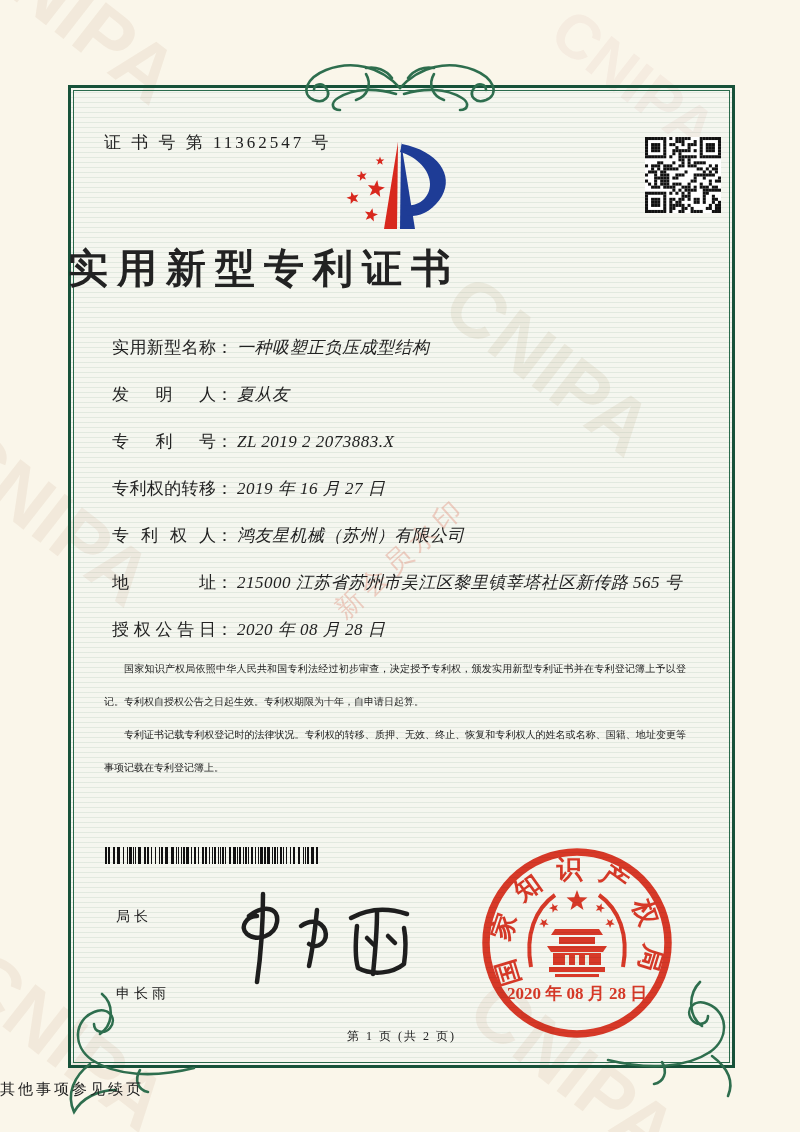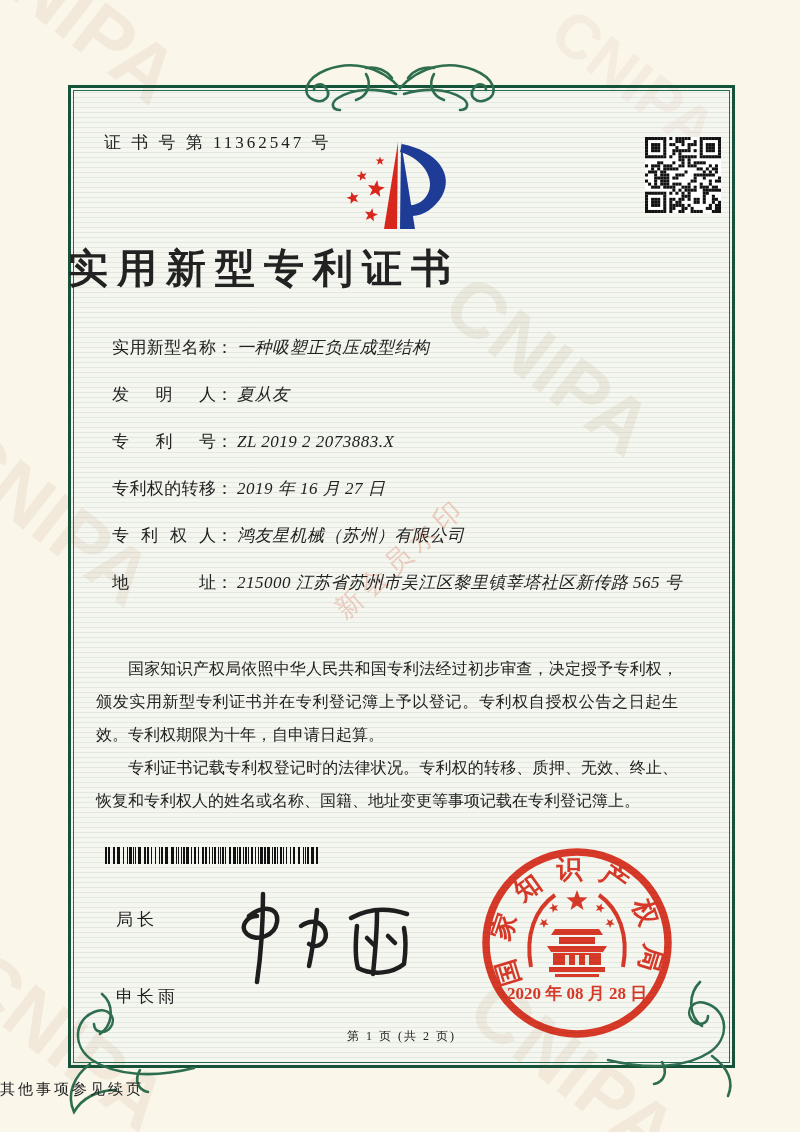--- a/index.html
+++ b/index.html
@@ -23,25 +23,25 @@
   .content{position:absolute;inset:0;z-index:4;padding-left:31px;}
   .cert-no{position:absolute;left:104px;top:131px;font-size:17px;letter-spacing:3px;}
   .title{position:absolute;left:68px;top:241px;width:667px;
       font-size:40px;font-weight:bold;letter-spacing:9px;}
   .fields{position:absolute;left:112px;top:336px;width:600px;font-size:17px;}
   .f-row{position:relative;height:23px;margin-bottom:24px;white-space:nowrap;}
   .f-label{display:inline-block;width:104px;text-align:justify;text-align-last:justify;}
   .f-colon{display:inline-block;margin-right:4px;}
   .f-val{letter-spacing:0.5px;font-style:italic;}
   .g2{position:absolute;left:313px;top:0;}
-  .paras{position:absolute;left:96px;top:652px;width:582px;font-size:16px;line-height:33px;
+  .paras{position:absolute;left:104px;top:652px;width:582px;font-size:10px;line-height:33px;
       text-align:justify;}
   .paras p{margin:0;text-indent:2em;}
   .barcode-box{position:absolute;left:105px;top:847px;width:216px;height:17px;}
-  .signer{position:absolute;left:116px;font-size:17px;letter-spacing:4px;
+  .signer{position:absolute;left:116px;font-size:14px;letter-spacing:4px;
       font-family:"Liberation Sans","DejaVu Sans",sans-serif;}
   .signature{position:absolute;left:213px;top:886px;}
   .signature path{fill:none;stroke:#1e1e1e;stroke-width:4.5;stroke-linecap:round;stroke-linejoin:round;}
   .seal{position:absolute;left:477px;top:843px;z-index:6;mix-blend-mode:multiply;opacity:0.95;}
   .page-num{position:absolute;left:68px;top:1028px;width:667px;text-align:center;font-size:12px;letter-spacing:2px;}
   .footer-note{position:absolute;left:0;top:1080px;width:789px;text-align:left;font-size:15px;letter-spacing:3px;}
   .qr{position:absolute;left:645px;top:137px;}
 </style>
 </head>
 <body>
@@ -445,20 +445,23 @@
       <div class="f-row">
         <span class="f-label">专利权的转移</span><span class="f-colon">：</span><span class="f-val">2019 年 16 月 27 日</span>
       </div>
       <div class="f-row">
         <span class="f-label">专利权人</span><span class="f-colon">：</span><span class="f-val">鸿友星机械（苏州）有限公司</span>
       </div>
       <div class="f-row">
         <span class="f-label">地址</span><span class="f-colon">：</span><span class="f-val">215000 江苏省苏州市吴江区黎里镇莘塔社区新传路 565 号</span>
       </div>
       <div class="f-row">
+        <span>
+          <span class="f-label">授权公告日</span><span class="f-colon">：</span><span class="f-val">2020 年 08 月 28 日</span>
+        </span>
       </div>
     </div>
 
     <div class="paras">
       <p>国家知识产权局依照中华人民共和国专利法经过初步审查，决定授予专利权，颁发实用新型专利证书并在专利登记簿上予以登记。专利权自授权公告之日起生效。专利权期限为十年，自申请日起算。</p>
       <p>专利证书记载专利权登记时的法律状况。专利权的转移、质押、无效、终止、恢复和专利权人的姓名或名称、国籍、地址变更等事项记载在专利登记簿上。</p>
     </div>
 
     <svg class="barcode-box" viewBox="0 0 216 17" preserveAspectRatio="none">
       <g id="bc-g" fill="#111">

